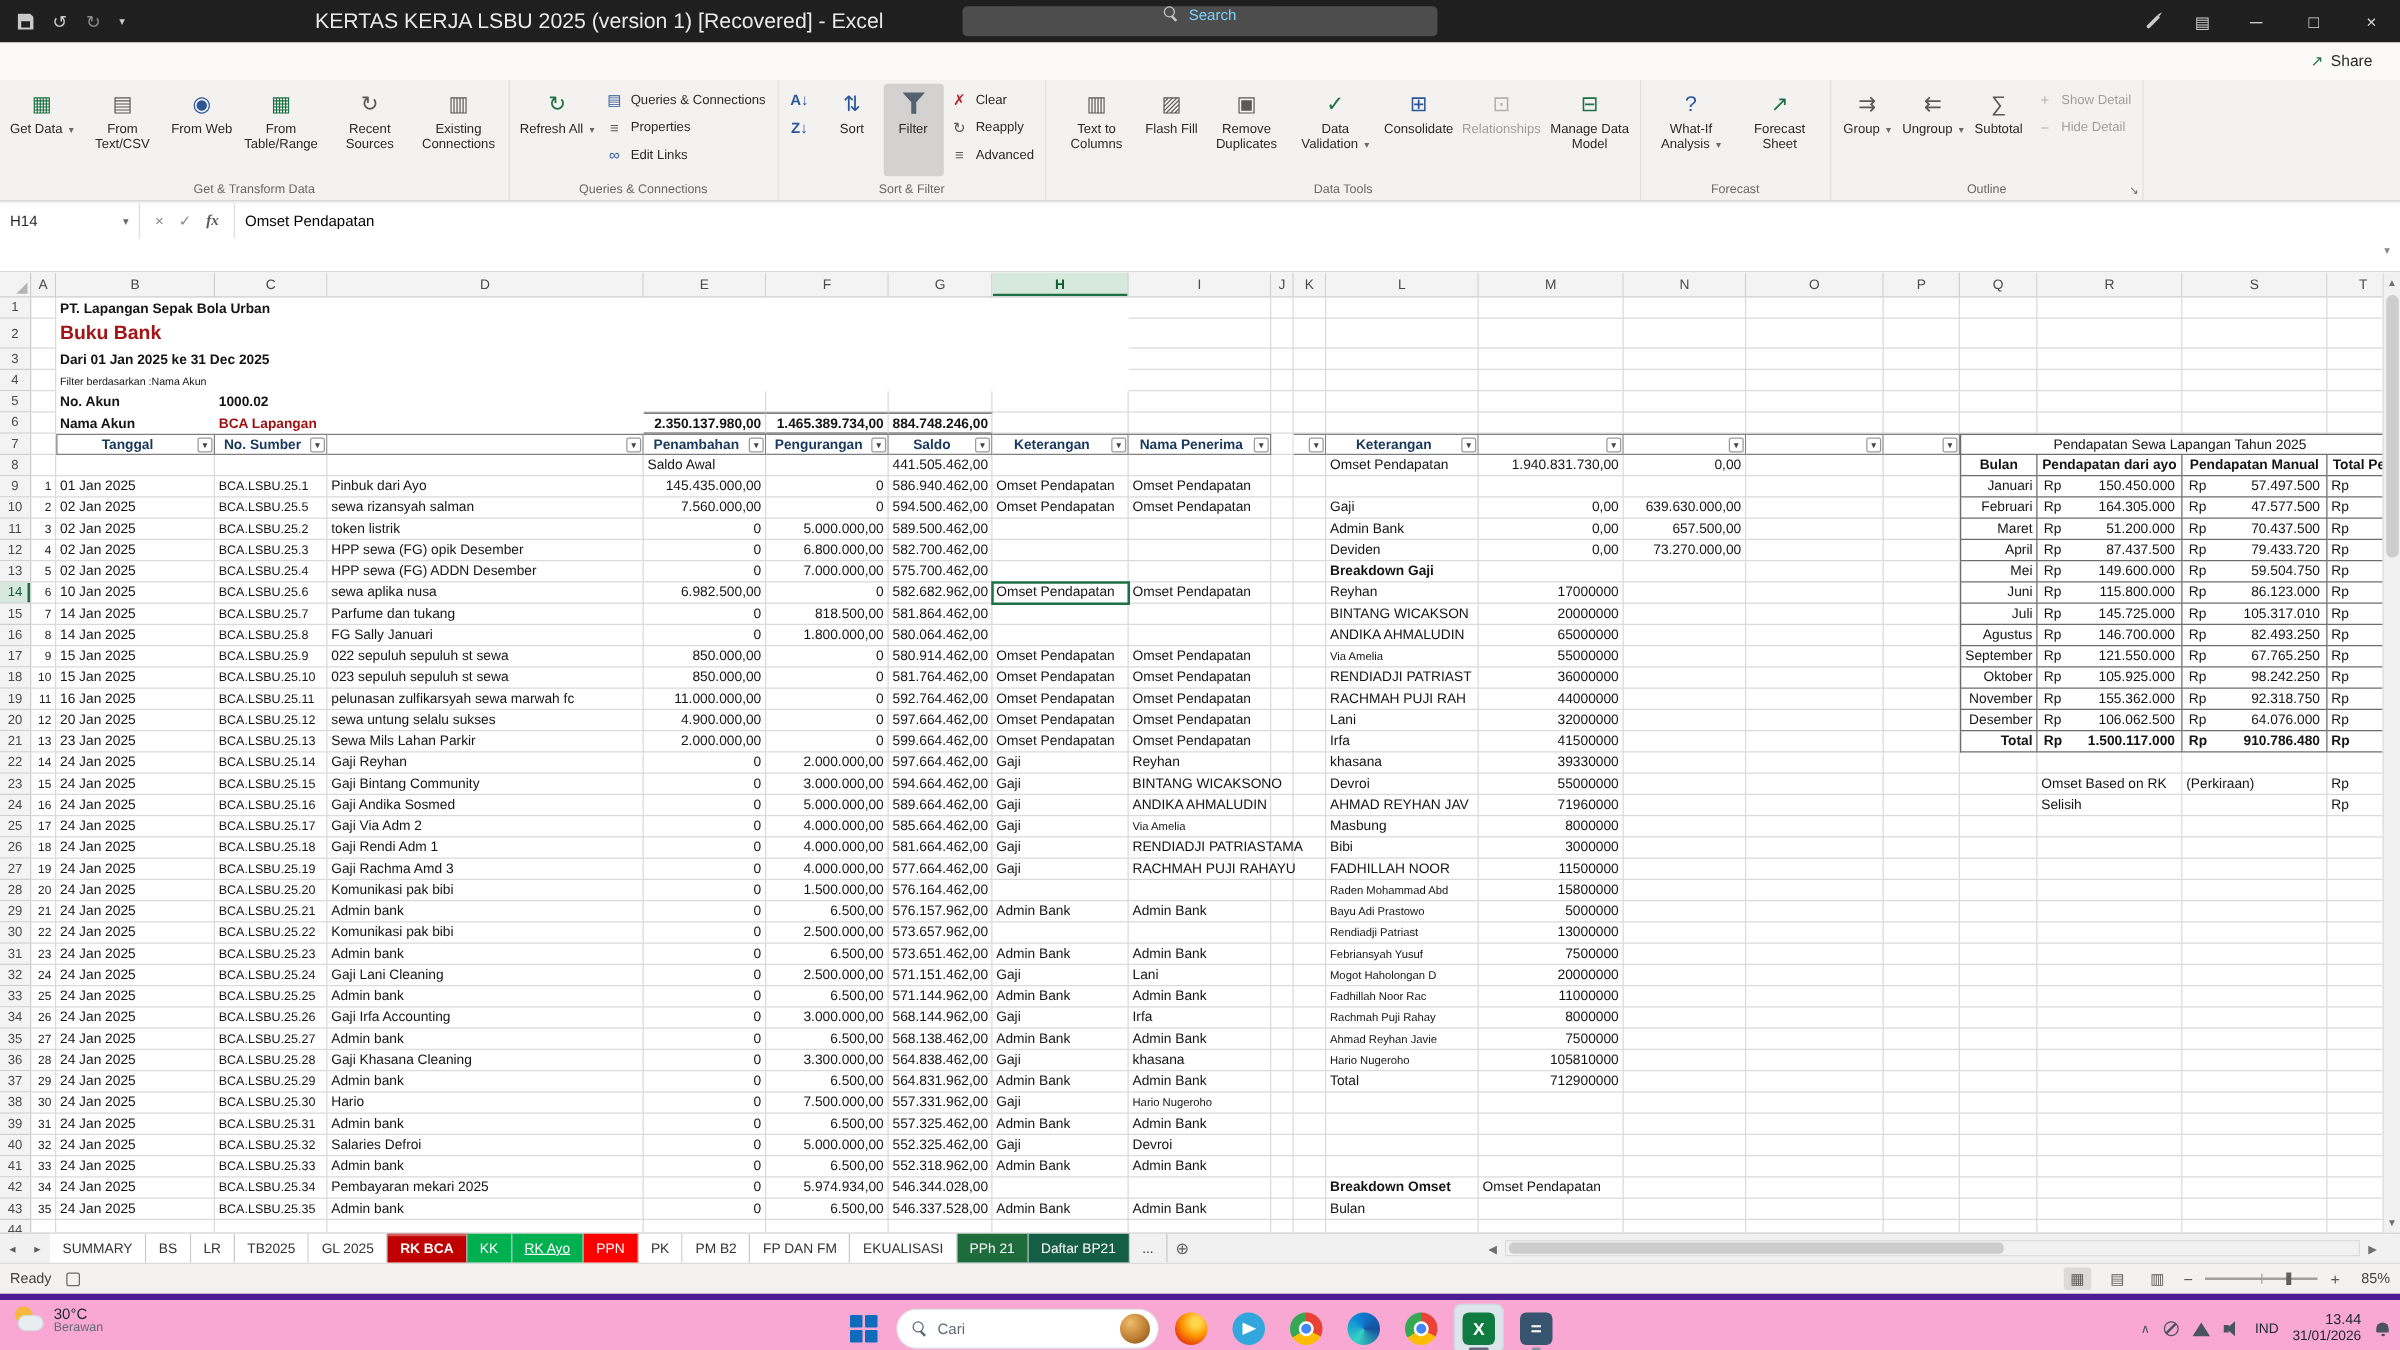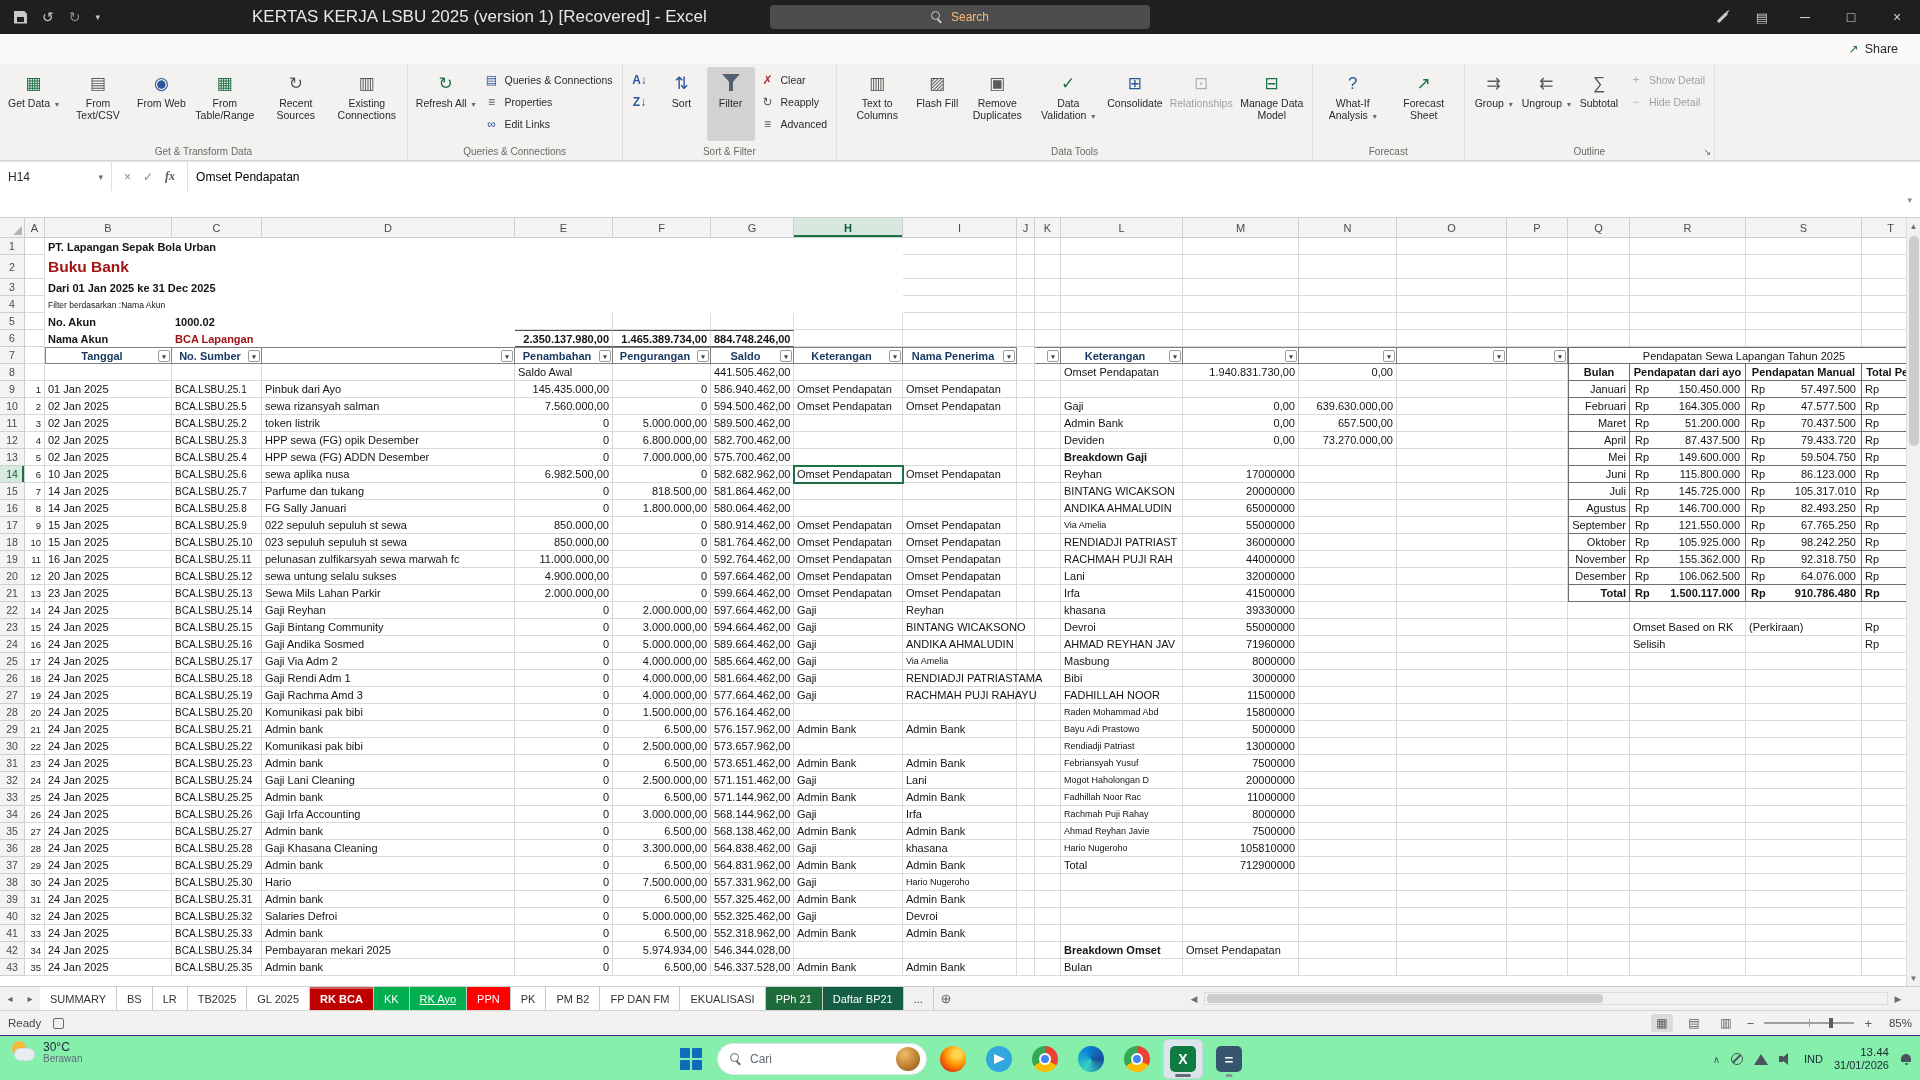--- a/index.html
+++ b/index.html
@@ -7,21 +7,21 @@
 .screen{width:1920px;height:1080px;position:relative;overflow:hidden;background:#fff}
 
 
 .titlebar{height:34px;background:#1f1f1f;color:#e6e6e6;display:flex;align-items:center;position:relative}
 .qat{display:flex;align-items:center;gap:15px;padding-left:14px;z-index:2}
 .qi{font-size:14px;color:#c9c9c9;line-height:1;cursor:default}
 .qi.dim{color:#8a8a8a}
 .floppy{width:13px;height:13px;background:#c9c9c9;clip-path:polygon(0 0,75% 0,100% 25%,100% 100%,0 100%);position:relative;display:inline-block}
 .floppy::after{content:"";position:absolute;left:3px;bottom:2px;width:7px;height:5px;background:#1f1f1f}
 .tb-name{position:absolute;left:252px;width:560px;font-size:17px;color:#e8e8e8;white-space:nowrap}
-.tb-search{position:absolute;left:770px;width:380px;height:24px;top:5px;background:#4d4d4d;border-radius:4px;display:flex;align-items:center;justify-content:center;gap:8px;font-size:12px;color:#fdba74}
+.tb-search{position:absolute;left:770px;width:380px;height:24px;top:5px;background:#4d4d4d;border-radius:4px;display:flex;justify-content:center;gap:8px;font-size:12px;color:#7dd3fc}
 .mag{width:12px;height:12px;position:relative;display:inline-block}
 .mag::before{content:"";position:absolute;width:7px;height:7px;border:1.5px solid #c8c8c8;border-radius:50%;left:0;top:0}
 .mag::after{content:"";position:absolute;width:5px;height:1.5px;background:#c8c8c8;transform:rotate(45deg);left:6px;top:9px}
 .tb-right{position:absolute;right:0;top:0;height:34px;display:flex;align-items:center}
 .tb-ico{width:40px;height:34px;display:flex;align-items:center;justify-content:center;color:#c9c9c9;font-size:13px}
 .pen{width:13px;height:3px;background:#c9c9c9;transform:rotate(-45deg);border-radius:1px;position:relative}
 .pen::after{content:"";position:absolute;right:-4px;top:0;border-left:4px solid #c9c9c9;border-top:1.5px solid transparent;border-bottom:1.5px solid transparent}
 .winbtn{width:46px;height:34px;display:flex;align-items:center;justify-content:center;color:#d6d6d6;font-size:14px}
 
 
@@ -112,21 +112,21 @@
 .sb-right{margin-left:auto;display:flex;align-items:center;gap:10px}
 .viewbtn{width:22px;height:18px;display:flex;align-items:center;justify-content:center;font-size:12px;color:#5a5a5a;border-radius:2px}
 .viewbtn.active{background:#dddbd9}
 .zoomtrack{width:90px;height:2px;background:#a0a0a0;position:relative}
 .zoomtrack::before{content:"";position:absolute;left:50%;top:-3px;width:1px;height:8px;background:#a0a0a0}
 .zoomthumb{position:absolute;left:72%;top:-4px;width:4px;height:10px;background:#5f5f5f}
 .zoomsign{font-size:13px;color:#5a5a5a}
 .zoomlabel{min-width:30px;text-align:right}
 
 
-.taskbar{height:46px;background:#86efac;border-top:1px solid #4c1d95;position:relative}
+.taskbar{height:46px;background:#f9a8d4;border-top:5px solid #4c1d95;position:relative}
 .weather{position:absolute;left:10px;top:4px;display:flex;align-items:center;gap:7px}
 .w-icon{width:26px;height:26px;position:relative}
 .w-icon::before{content:"";position:absolute;left:2px;top:1px;width:14px;height:14px;border-radius:50%;background:#f6b93d}
 .w-icon::after{content:"";position:absolute;left:5px;top:9px;width:19px;height:11px;border-radius:8px;background:#e8edf2;box-shadow:0 0 0 1px #d4dbe2}
 .w-text{display:flex;flex-direction:column;line-height:12px}
 .w-temp{font-size:12px;color:#1b2733}
 .w-desc{font-size:10px;color:#5f6b76}
 .tb-center{position:absolute;left:50%;top:0;height:46px;transform:translateX(-50%);display:flex;align-items:center;gap:6px}
 .task-app{width:40px;height:40px;border-radius:6px;display:flex;align-items:center;justify-content:center;position:relative}
 .task-app.activeapp{background:#dde5ec;box-shadow:inset 0 0 0 1px #ccd6e0}
@@ -1541,20 +1541,43 @@
             <td class="">Bulan</td>
             <td class=""></td>
             <td class=""></td>
             <td class=""></td>
             <td class=""></td>
             <td class=""></td>
             <td class=""></td>
             <td class=""></td>
             <td class=""></td>
           </tr>
+          <tr style="height:17px">
+            <th class="rh">44</th>
+            <td class=""></td>
+            <td class=""></td>
+            <td class=""></td>
+            <td class=""></td>
+            <td class=""></td>
+            <td class=""></td>
+            <td class=""></td>
+            <td class=""></td>
+            <td class=""></td>
+            <td class=""></td>
+            <td class=""></td>
+            <td class=""></td>
+            <td class=""></td>
+            <td class=""></td>
+            <td class=""></td>
+            <td class=""></td>
+            <td class=""></td>
+            <td class=""></td>
+            <td class=""></td>
+            <td class=""></td>
+          </tr>
         </tbody>
       </table>
     <div class="vscroll">
       <div class="vs-arr">▲</div>
       <div class="vs-thumb"></div>
       <div class="vs-fill"></div>
       <div class="vs-arr">▼</div>
     </div>
   </div>
 

